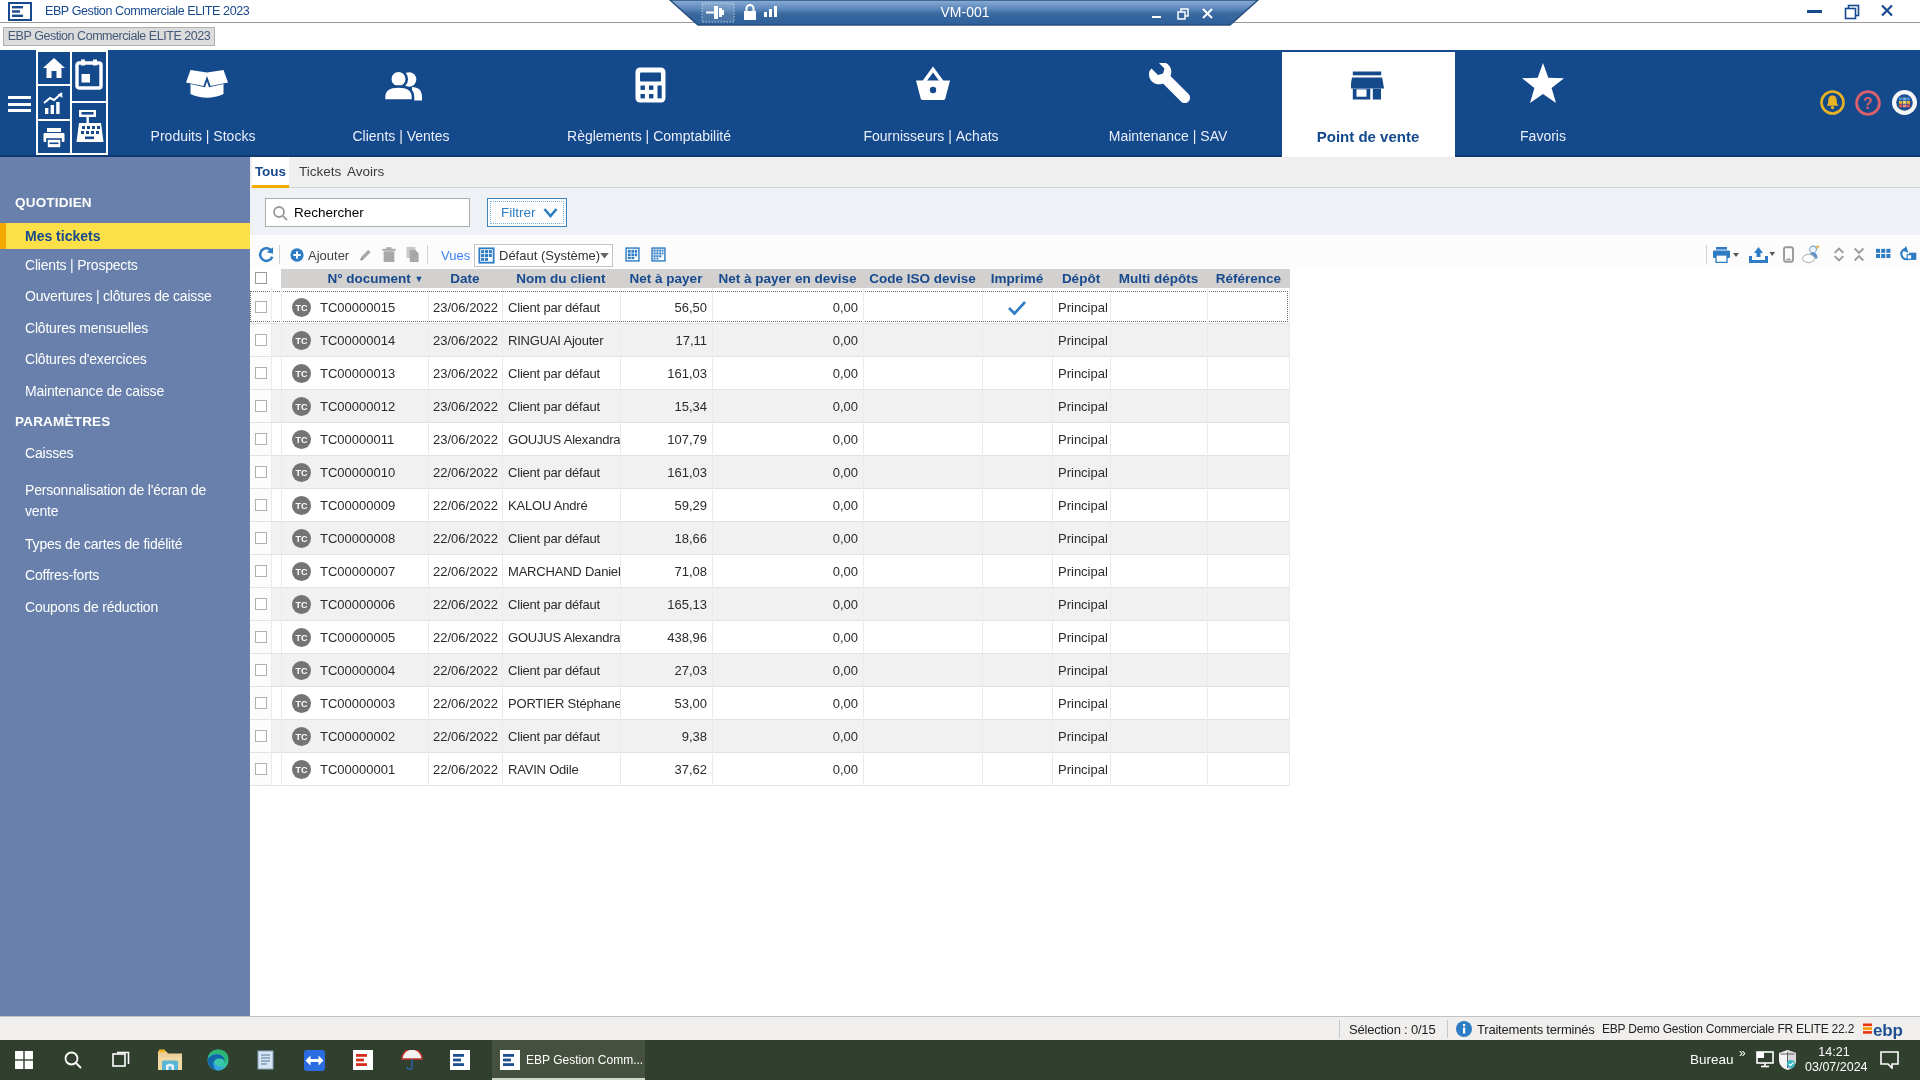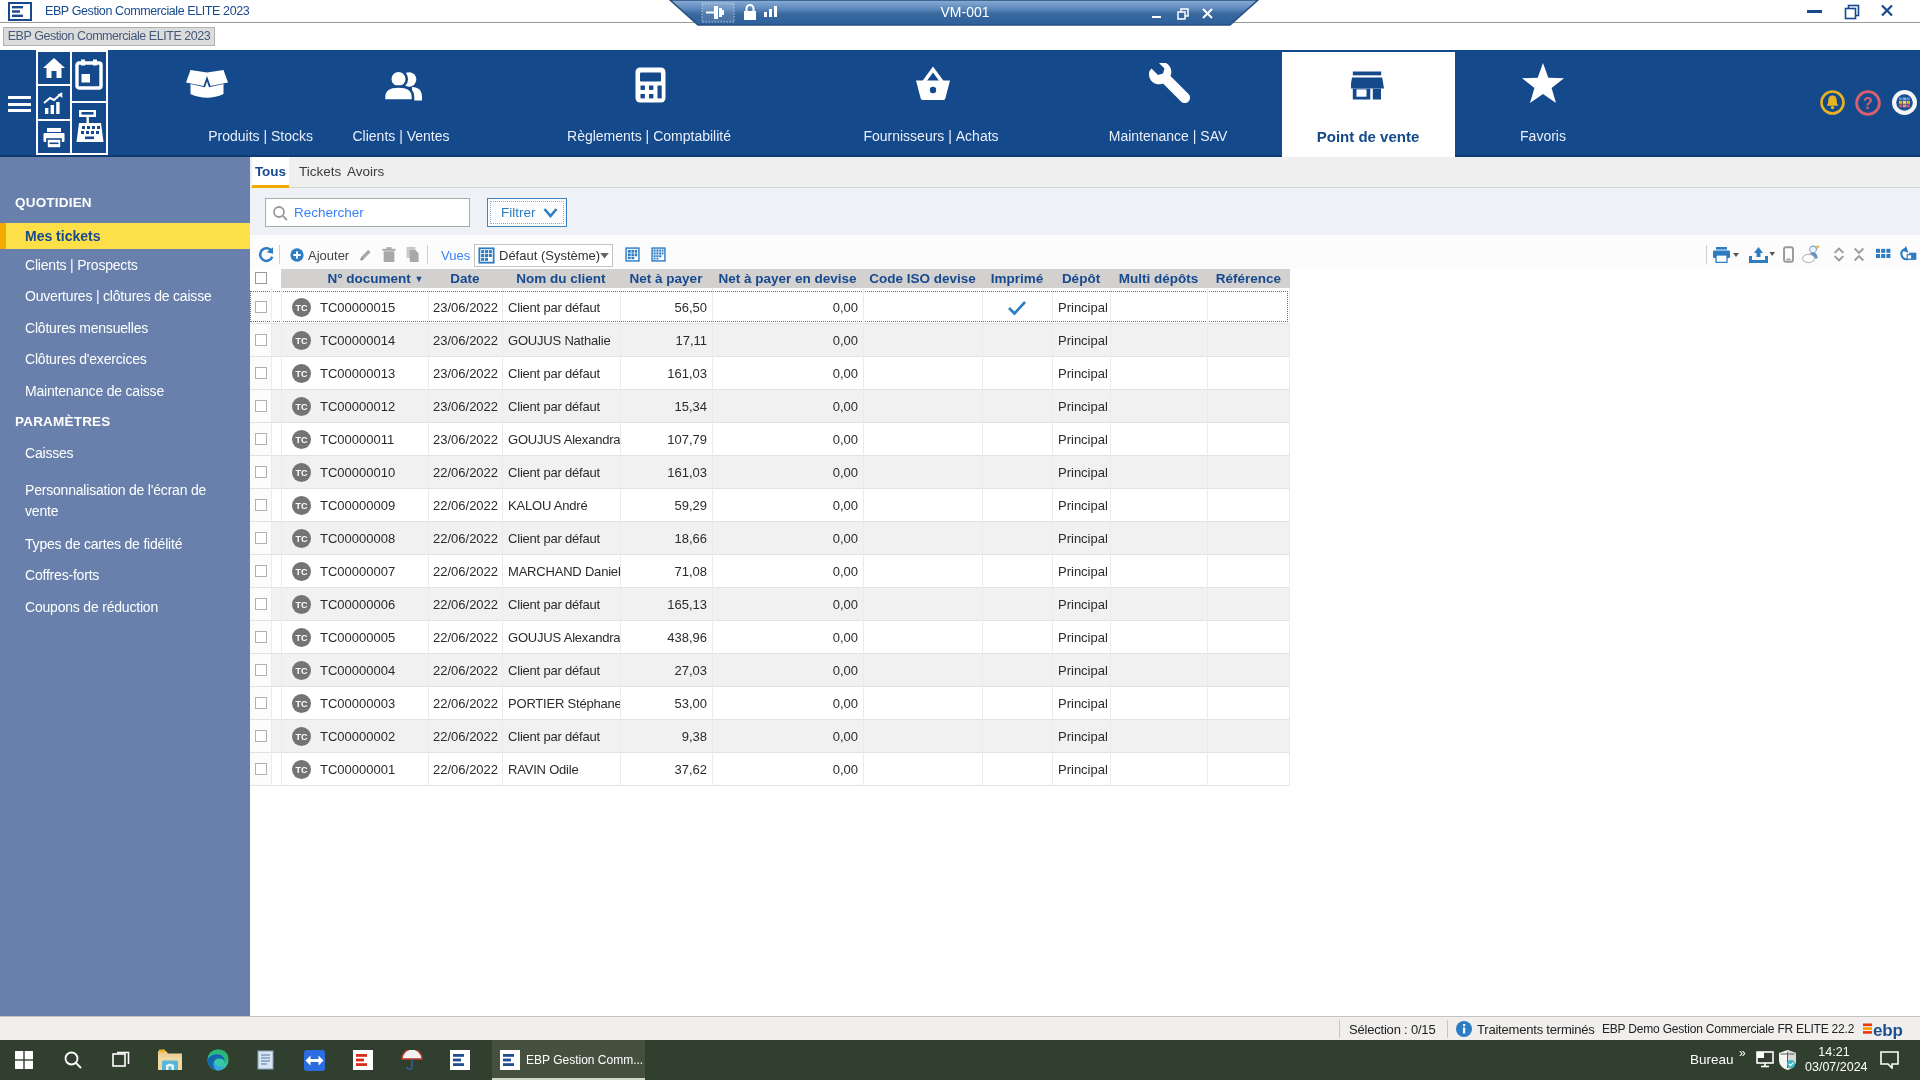--- a/index.html
+++ b/index.html
@@ -183,21 +183,21 @@
         <rect x="16" y="21" width="3" height="3"></rect>
         <rect x="21" y="21" width="3" height="3"></rect>
       <rect x="10" y="26.5" width="9" height="2.6"></rect>
     </g>
   </svg>
 
   <svg class="abs" style="left:186px;top:70px" width="42" height="31" viewBox="0 0 42 31">
     <path d="M21 2.5 L4.5 0 L0 12.5 L17.5 16 L21 6 L24.5 16 L42 12.5 L37.5 0 Z" fill="#fff"></path>
     <path d="M4.5 14 L19 17.3 L21 11.5 L23 17.3 L37.5 14 L37.5 24 Q21 31.5 4.5 24 Z" fill="#fff"></path>
   </svg>
-  <div class="abs rlabeltxt" style="left:93px;top:128px;width:220px;text-align:right;">Produits&nbsp;|&nbsp;Stocks</div>
+  <div class="abs rlabeltxt" style="left:93px;top:128px;width:220px;">Produits&nbsp;|&nbsp;Stocks</div>
 
   <svg class="abs" style="left:381px;top:69px" width="42" height="33" viewBox="0 0 42 33">
     <path d="M31 18 C37.5 18 41 21.5 41 28 L41 31.5 L31 31.5 Z" fill="#fff"></path>
     <circle cx="28" cy="10.5" r="7.3" fill="#fff"></circle>
     <circle cx="17.5" cy="10" r="8.3" fill="#fff" stroke="#14498c" stroke-width="2.6"></circle>
     <path d="M3 31.5 L3 28 C3 21 9 17.5 17.5 17.5 C26 17.5 32 21 32 28 L32 31.5 Z" fill="#fff" stroke="#14498c" stroke-width="2.6"></path>
   </svg>
   <div class="abs rlabeltxt" style="left:291px;top:128px;width:220px;">Clients&nbsp;|&nbsp;Ventes</div>
 
   <svg class="abs" style="left:635px;top:67px" width="31" height="36" viewBox="0 0 31 36">
@@ -288,21 +288,21 @@
       <div class="ctab" style="left:49px;line-height:29px;">Tickets</div>
       <div class="ctab" style="left:97px;line-height:29px;">Avoirs</div>
       <div id="tab-tous-underline"></div>
     </div>
     <div id="searcharea">
       <div id="searchbox">
         <svg style="position:absolute;left:6px;top:6px" width="17" height="17" viewBox="0 0 17 17">
           <circle cx="7" cy="7" r="5" fill="none" stroke="#9a9a9a" stroke-width="1.8"></circle>
           <line x1="10.8" y1="10.8" x2="15" y2="15" stroke="#9a9a9a" stroke-width="1.8"></line>
         </svg>
-        <span style="position:absolute;left:28px;top:6px;font-size:13.5px;color:#3b82f6;">Rechercher</span>
+        <span style="position:absolute;left:28px;top:6px;font-size:13.5px;color:#000000;">Rechercher</span>
       </div>
       <div id="filterbtn">
         <span style="position:absolute;left:13px;top:6px;font-size:13.5px;color:#2d7cc4;">Filtrer</span>
         <svg style="position:absolute;right:8px;top:8px" width="15" height="12" viewBox="0 0 15 12">
           <path d="M1.5 2 L7.5 9 L13.5 2" fill="none" stroke="#2d7cc4" stroke-width="2.6"></path>
         </svg>
       </div>
     </div>
     <div id="toolbar">
       <svg style="position:absolute;left:7px;top:11px" width="18" height="18" viewBox="0 0 20 20">
@@ -457,21 +457,21 @@
   <svg class="chkmark" width="20" height="16" viewBox="0 0 20 16">
             <path d="M2 8 L7.5 13.5 L18 2" fill="none" stroke="#2d7cc4" stroke-width="2.6"></path>
           </svg>
   <div class="cell" style="left:808px;width:90px;">Principal</div>
 </div>
 <div class="row even" style="top:55px;">
   <div class="chk"></div>
   <div class="tcic">TC</div>
   <div class="cell" style="left:70px;width:105px;">TC00000014</div>
   <div class="cell" style="left:183px;width:68px;">23/06/2022</div>
-  <div class="cell" style="left:258px;width:113px;letter-spacing:-0.2px;">GOUJUS Nathalie</div>
+  <div class="cell" style="left:258px;width:113px;letter-spacing:-0.2px;">RINGUAI Ajouter</div>
   <div class="cell num" style="left:370px;width:87px;">17,11</div>
   <div class="cell num" style="left:462px;width:146px;">0,00</div>
   <div class="cell" style="left:808px;width:90px;">Principal</div>
 </div>
 <div class="row odd" style="top:88px;">
   <div class="chk"></div>
   <div class="tcic">TC</div>
   <div class="cell" style="left:70px;width:105px;">TC00000013</div>
   <div class="cell" style="left:183px;width:68px;">23/06/2022</div>
   <div class="cell" style="left:258px;width:113px;letter-spacing:-0.2px;">Client par défaut</div>

